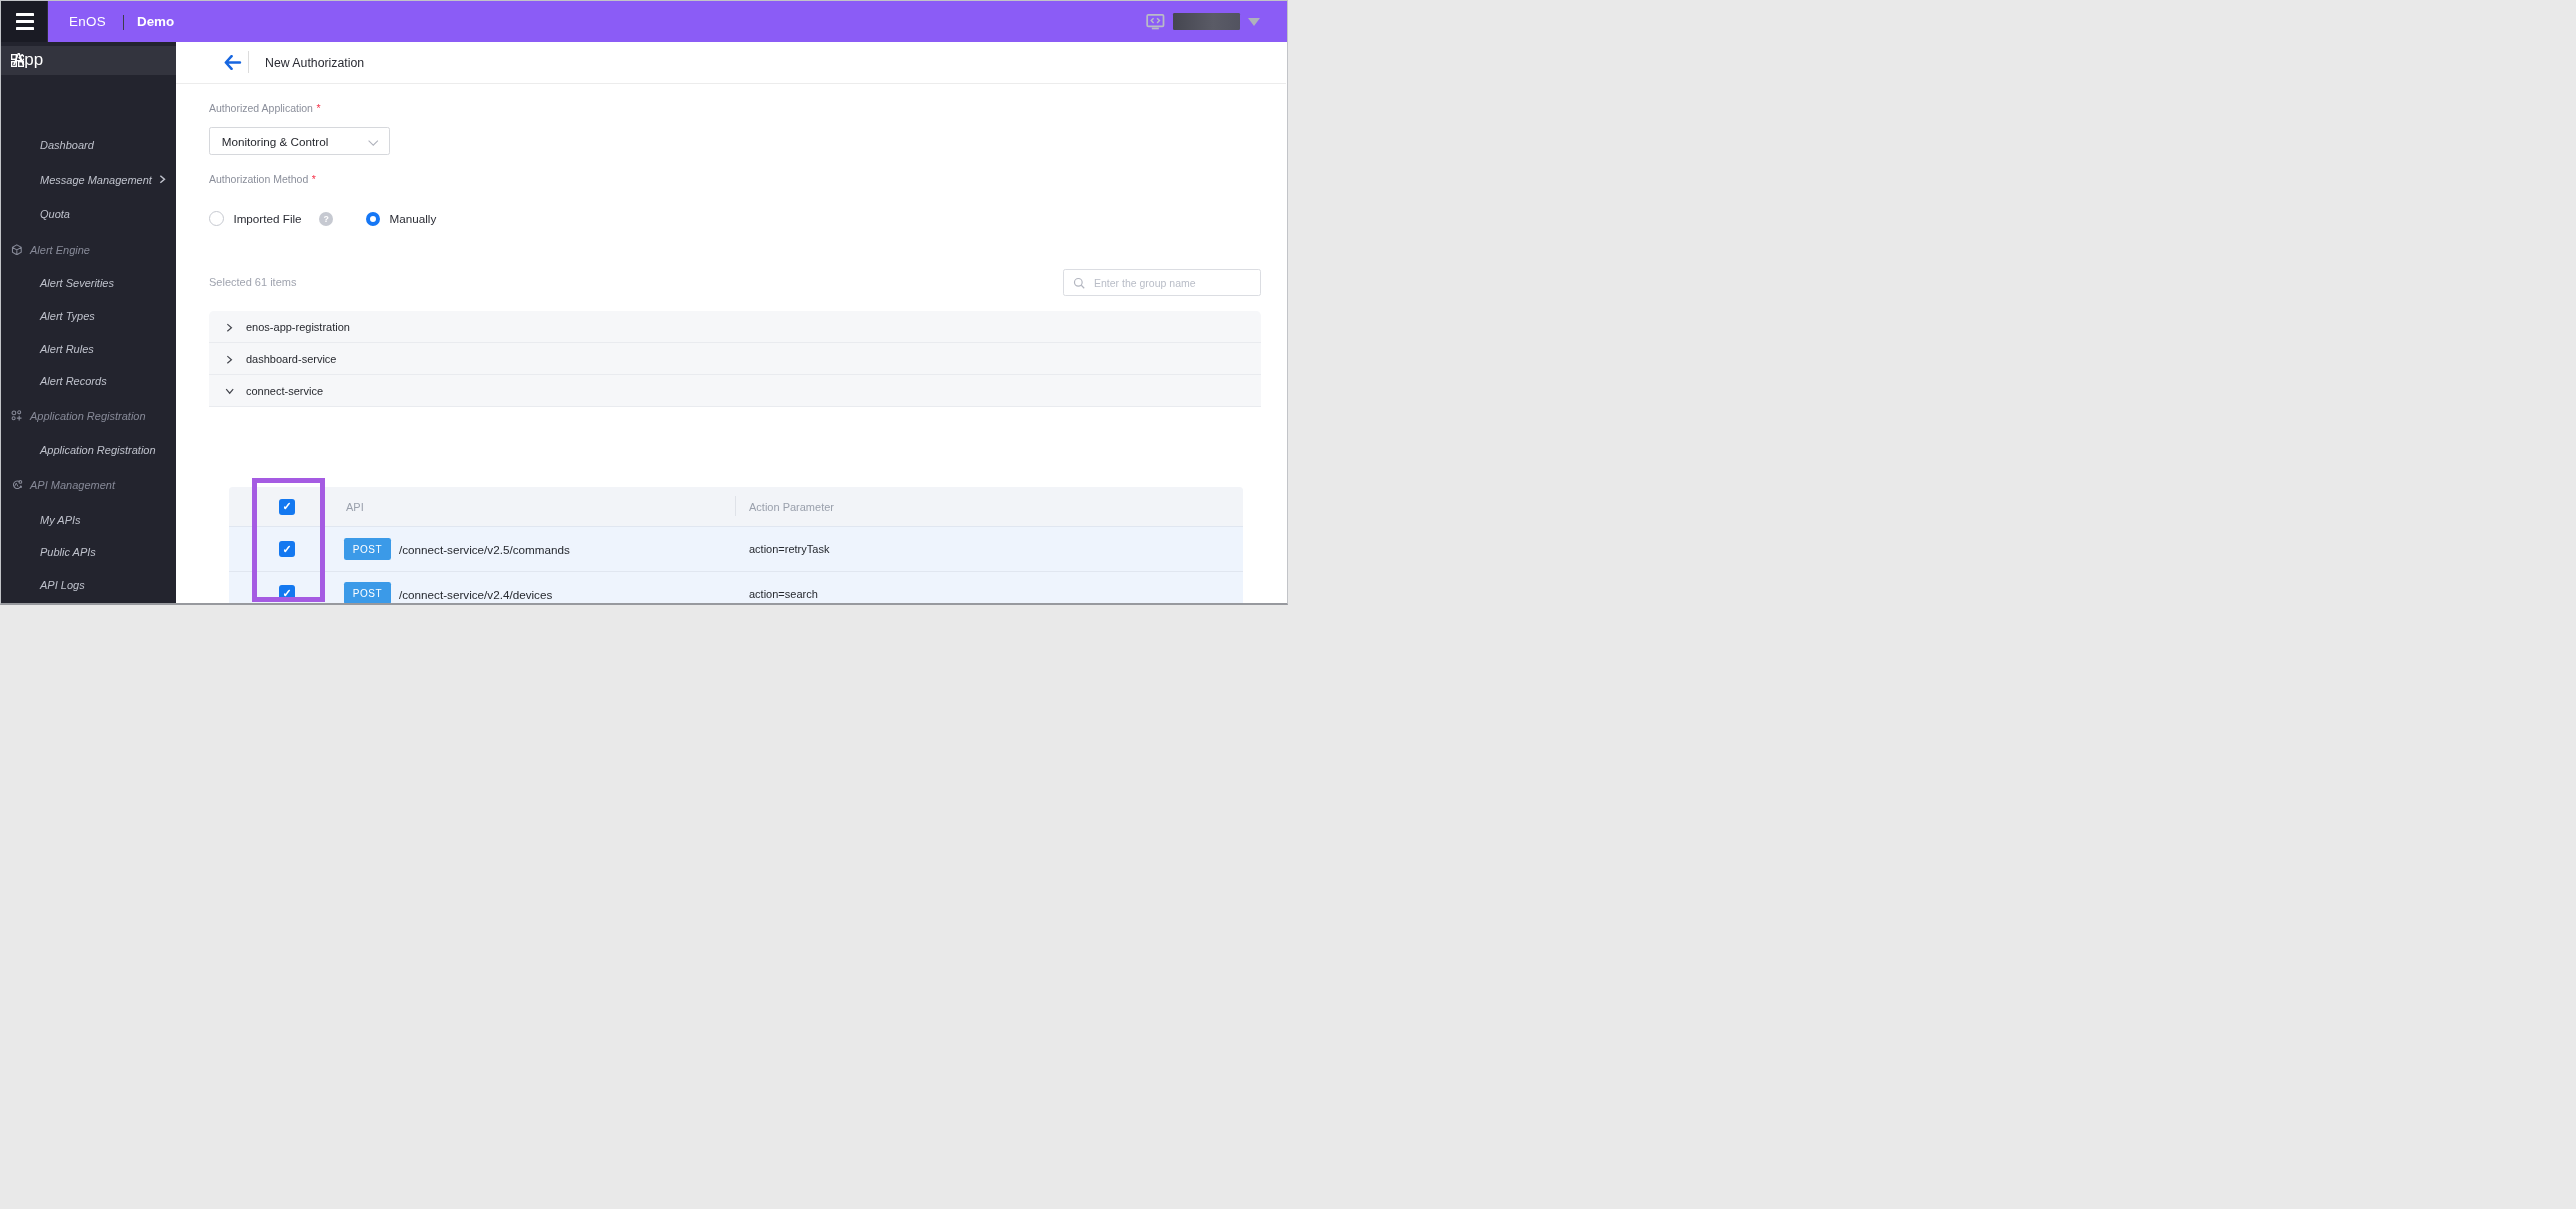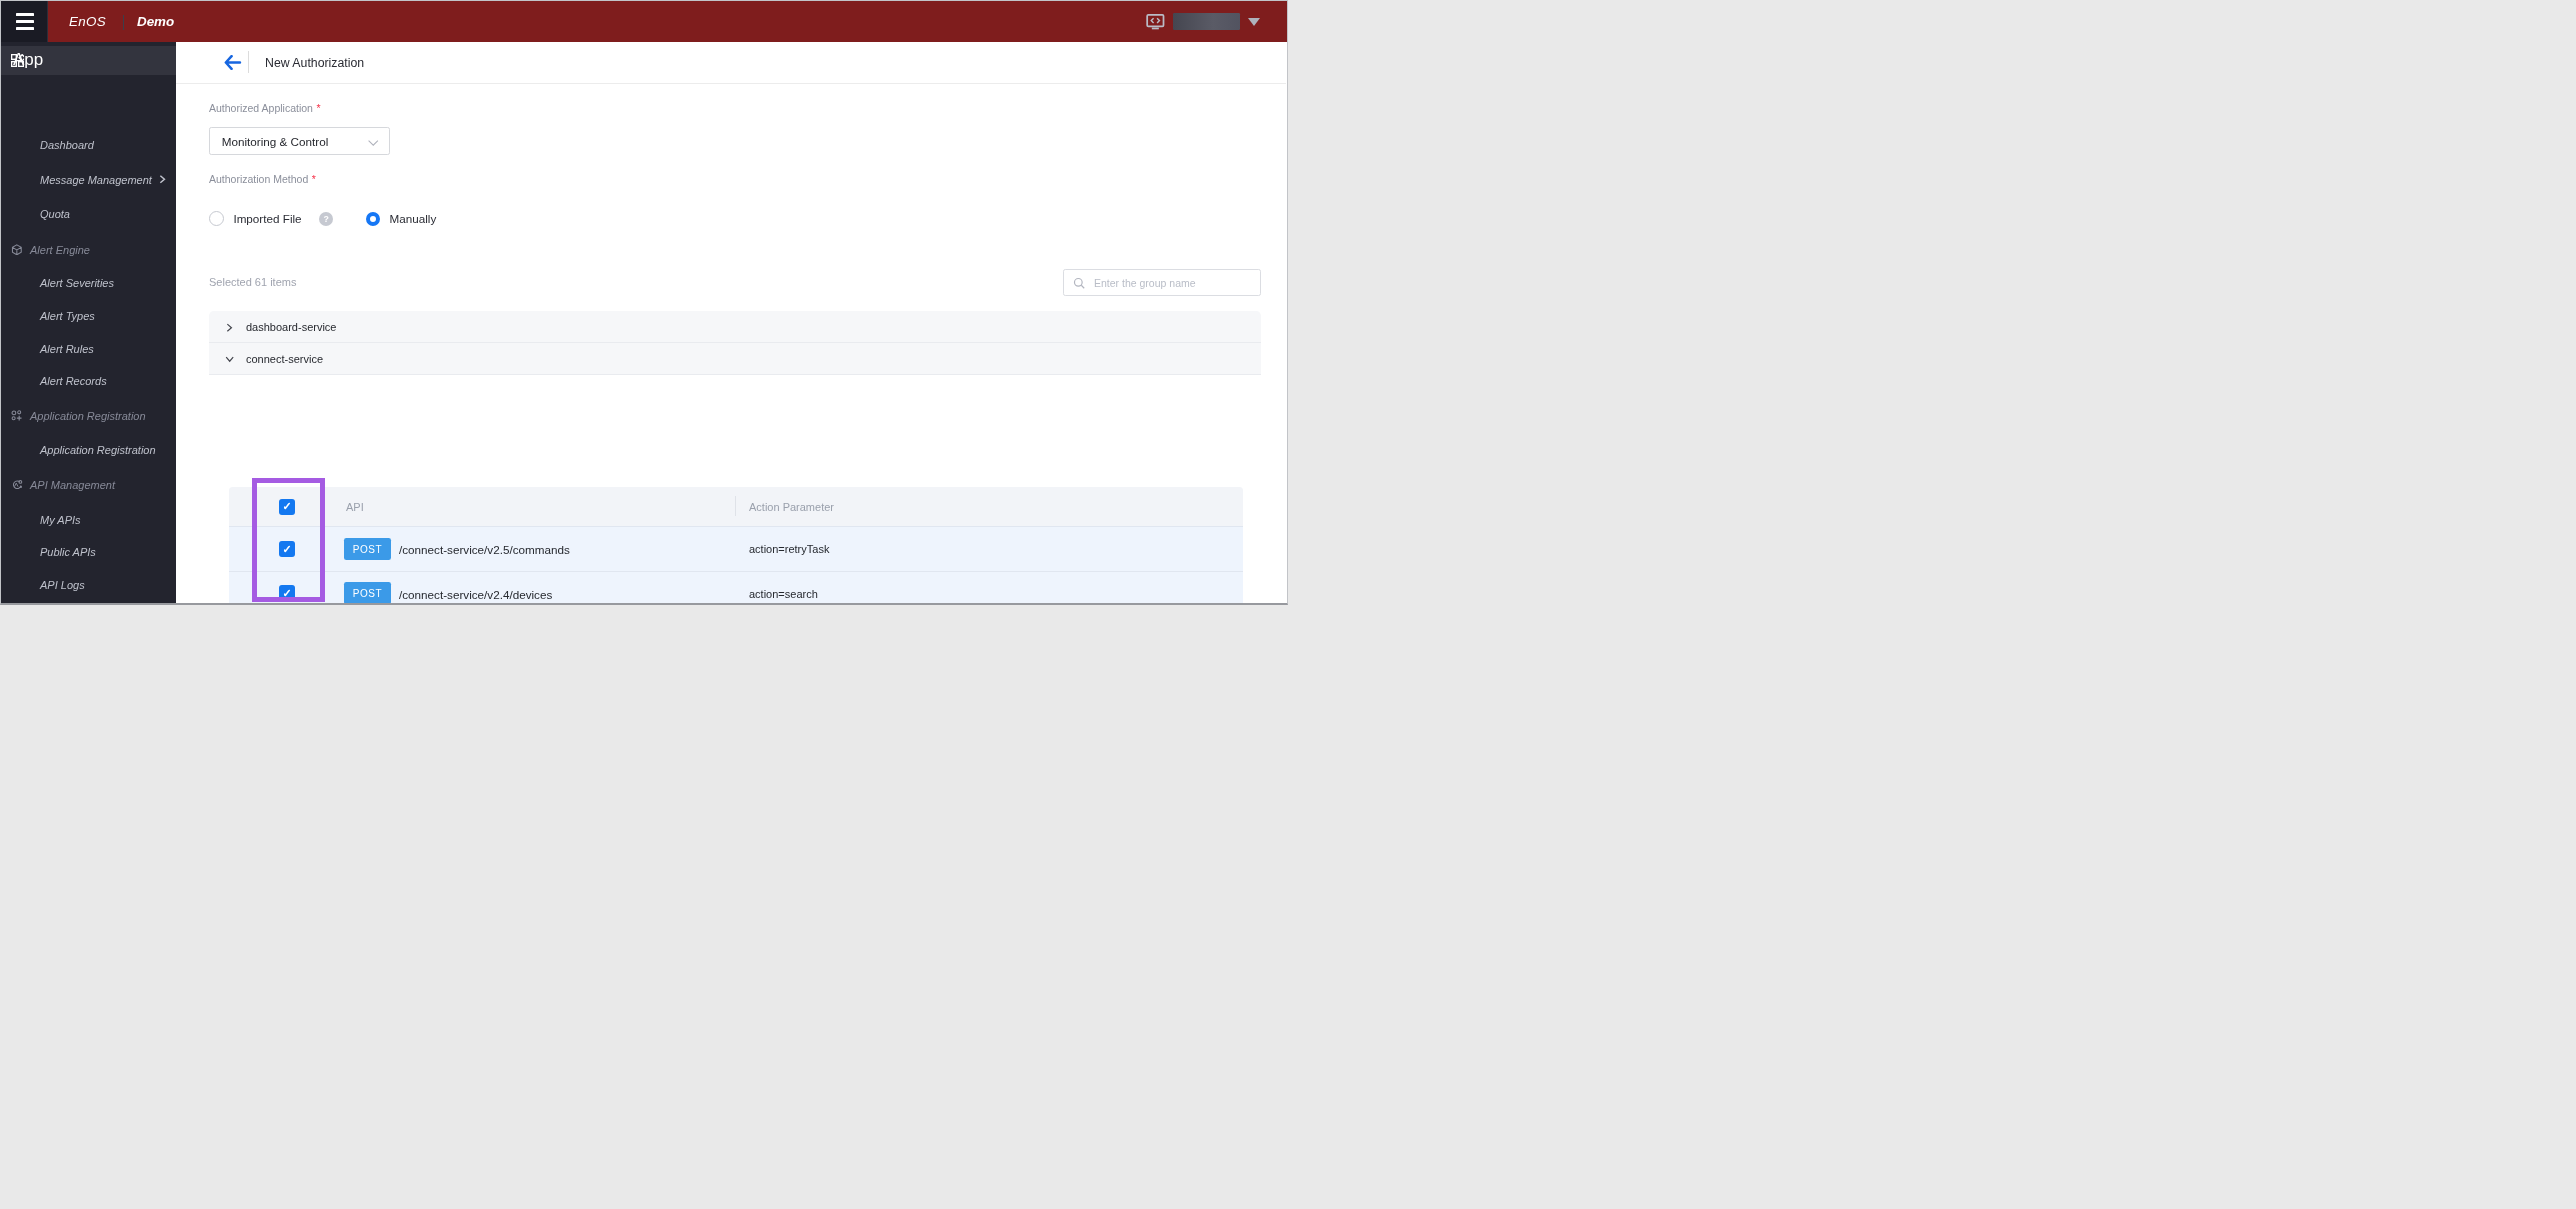--- a/index.html
+++ b/index.html
@@ -3,21 +3,21 @@
 <meta charset="utf-8">
 <style>
   * { margin:0; padding:0; box-sizing:border-box; }
   html,body { background:#e9e9e9; }
   body { font-family:"Liberation Sans", sans-serif; }
   #app {
     position:relative; width:1288px; height:605px; overflow:hidden; background:#fff;
     border:1.2px solid #c2c4c8; border-bottom:2.9px solid #97999e;
   }
   
-  .topbar { position:absolute; left:0; top:0; width:100%; height:41px; background:#7f1d1d; z-index:20;font-style:italic; }
+  .topbar { position:absolute; left:0; top:0; width:100%; height:41px; background:#8b5cf6; z-index:20; }
   .topbar-left { position:absolute; left:0; top:0; width:47px; height:41px; background:#1a1b24; border-right:0.6px solid #2d2e39; }
   .hamburger { position:absolute; left:15px; top:11.7px; width:17.5px; height:17.5px; cursor:pointer; }
   .hamburger span { display:block; width:17.5px; height:2.9px; background:#fff; border-radius:0.6px; margin-bottom:4.1px; }
   .brand { position:absolute; left:68px; top:0; height:41px; display:flex; align-items:center; color:#fff; font-size:13.4px; letter-spacing:0.3px; }
   .brand-pipe { position:absolute; left:122px; top:14px; width:0.6px; height:15px; background:#3c3e4a; }
   .env { position:absolute; left:136px; top:0; height:41px; display:flex; align-items:center; color:#fff; font-size:13.4px; font-weight:bold; }
   .tb-right { position:absolute; right:27px; top:0; height:41px; display:flex; align-items:center; gap:8.2px; }
   .redacted { width:67px; height:17.5px; border-radius:1.2px; background:linear-gradient(90deg,#454650,#5a5b66 60%,#525360); }
   .caret-down { width:0; height:0; border-left:6.4px solid transparent; border-right:6.4px solid transparent; border-top:8.2px solid #aeb2bc; }
   
@@ -245,20 +245,28 @@
       <input type="text" placeholder="Enter the group name" style="">
     </div>
 
     <div class="svc-list">
       <div class="svc-row">
         <span class="tg">
           <svg width="8.8" height="9.4" viewBox="0 0 15 16">
               <path d="M4 2l7 6-7 6" fill="none" stroke="#43454d" stroke-width="2"></path>
             </svg>
         </span>
+        <span class="nm">enos-app-registration</span>
+      </div>
+      <div class="svc-row">
+        <span class="tg">
+          <svg width="8.8" height="9.4" viewBox="0 0 15 16">
+              <path d="M4 2l7 6-7 6" fill="none" stroke="#43454d" stroke-width="2"></path>
+            </svg>
+        </span>
         <span class="nm">dashboard-service</span>
       </div>
       <div class="svc-row">
         <span class="tg" style="top:13.4px">
           <svg width="9.4" height="7" viewBox="0 0 16 12">
               <path d="M2 2l6 7 6-7" fill="none" stroke="#43454d" stroke-width="2"></path>
             </svg>
         </span>
         <span class="nm">connect-service</span>
       </div>

